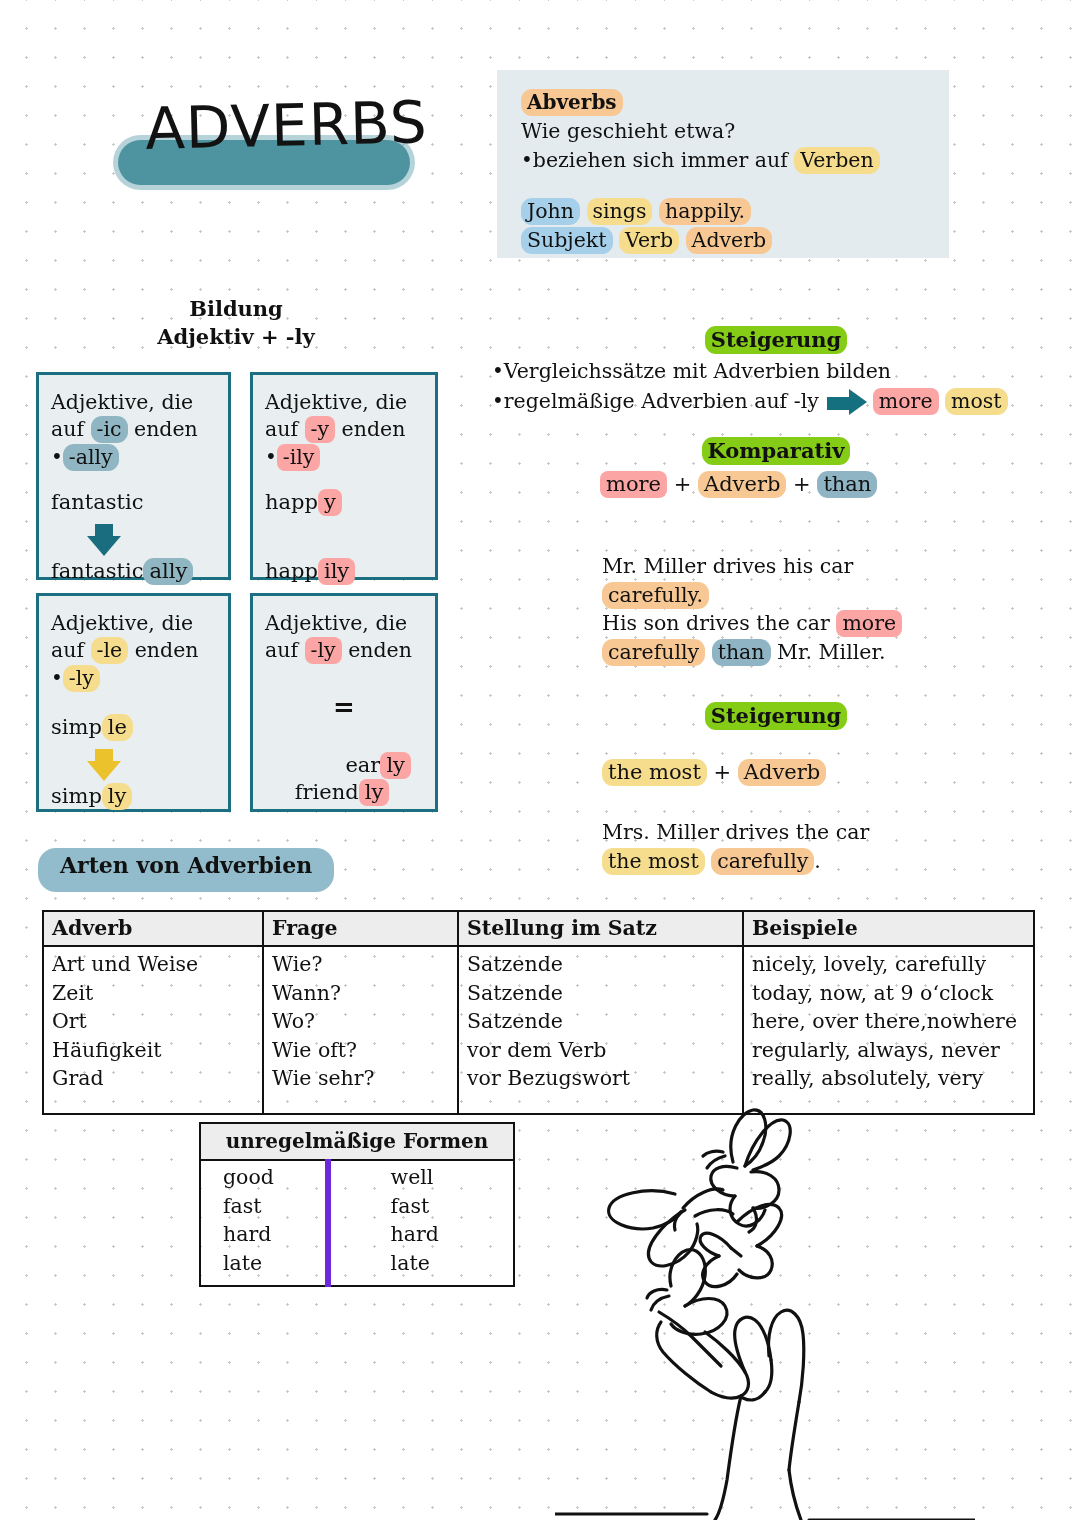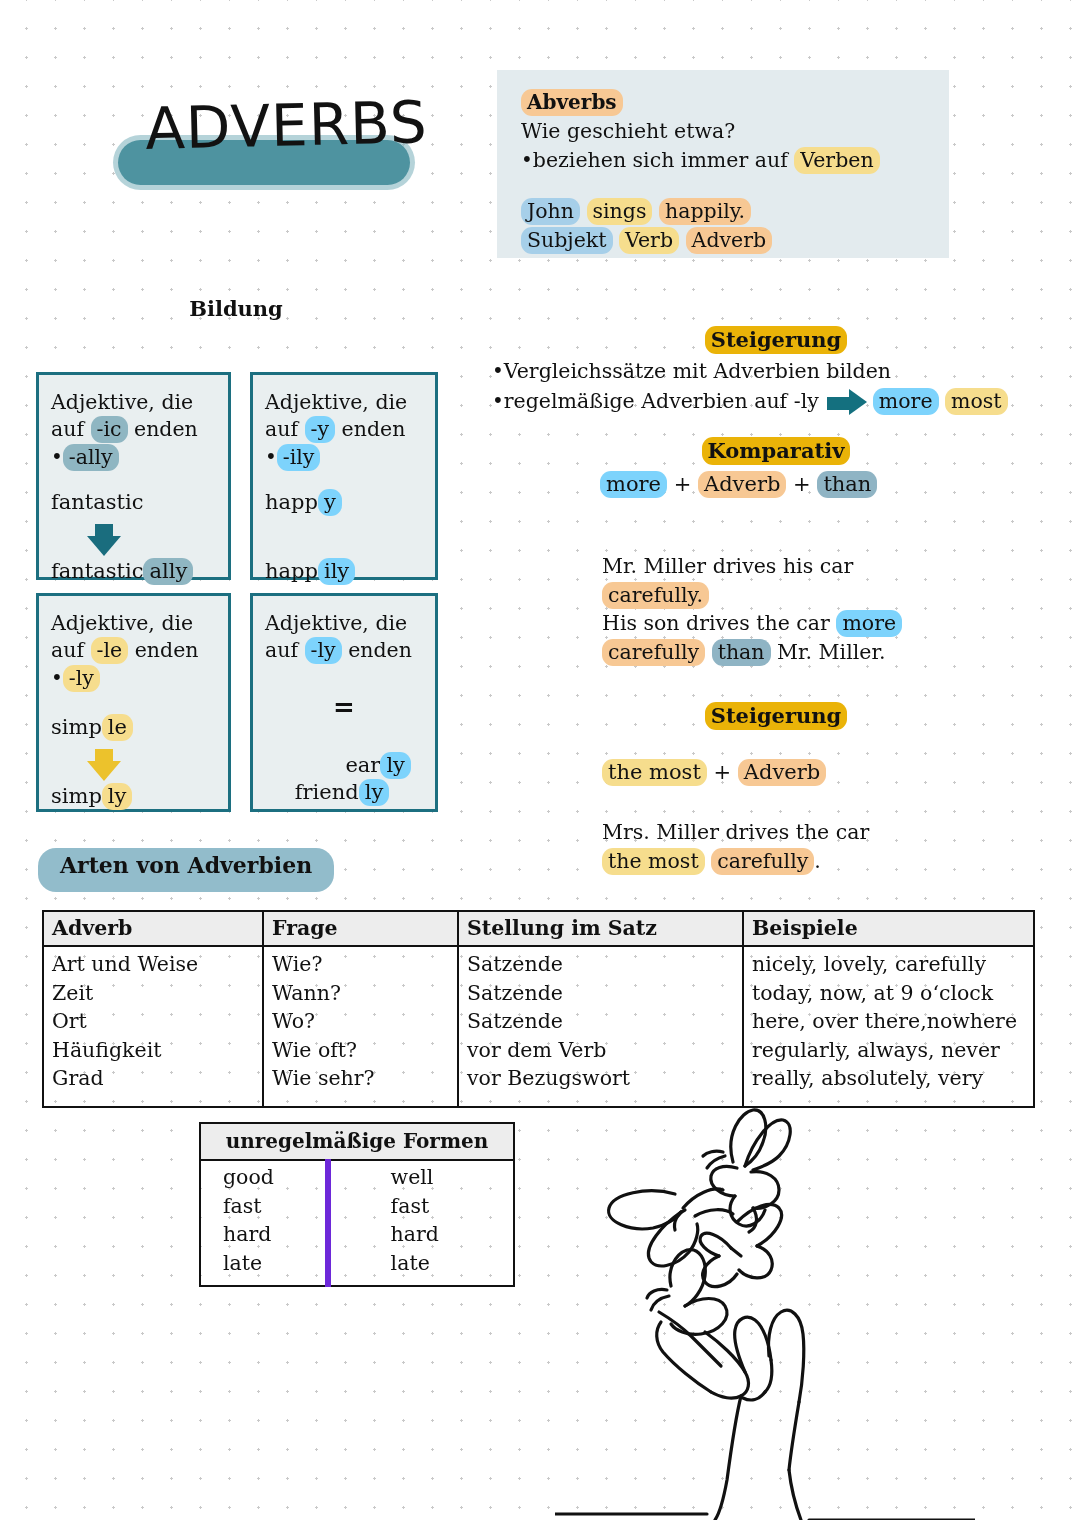--- a/index.html
+++ b/index.html
@@ -69,23 +69,23 @@
   
   .hl {
     border-radius: 11px;
     padding: 1px 6px 2px 6px;
     box-decoration-break: clone;
     -webkit-box-decoration-break: clone;
   }
   .hl-orange { background: #f7c894; }
   .hl-yellow { background: #f6dd8d; }
   .hl-blue   { background: #a6cfe9; }
-  .hl-green  { background: #7dd3fc; }
+  .hl-green  { background: #fca5a5; border-radius: 8px; }
   .hl-teal   { background: #8fb6c2; }
-  .hl-gray   { background: #eab308; }
+  .hl-gray   { background: #84cc16; }
   .hl-steel  { background: #8fb4c4; }
 
   
   #bildung-head {
     left: 36px; top: 295px; width: 400px;
     text-align: center;
     font-weight: bold;
     font-size: 21px;
     line-height: 28px;
   }
@@ -220,21 +220,21 @@
     vertical-align: top;
   }
   #main-table th {
     background: #ededed;
     border-bottom: 2px solid #111;
     text-align: left;
     font-weight: bold;
     font-size: 20.5px;
     padding: 4px 0 5px 8px;
   }
-  #main-table td { padding: 3px 0 13px 8px; }
+  #main-table td { padding: 3px 0 20px 8px; }
   #main-table tr > *:last-child { border-right: none; }
   .cellline {
     font-size: 20.5px;
     line-height: 28.5px;
     white-space: nowrap;
   }
 
   
   #irr-table {
     left: 199px; top: 1122px;
@@ -290,20 +290,21 @@
     <div class="line">
       <span class="hl hl-blue">Subjekt</span>
       <span class="hl hl-yellow">Verb</span>
       <span class="hl hl-orange">Adverb</span>
     </div>
   </div>
 </div>
 
 <div class="layer" id="bildung-head">
   <div>Bildung</div>
+  <div>Adjektiv + -ly</div>
 </div>
 
 <div class="layer fbox" id="fbox1">
   <div class="pad">
     <div class="t">Adjektive, die</div>
     <div class="t"><span>auf </span><span class="hl hl-teal">-ic</span><span> enden</span></div>
     <div class="t bullet-row"><span class="dot">•</span><span class="hl hl-teal">-ally</span></div>
     <div style="height:18px"></div>
     <div class="word"><span>fantastic</span></div>
     <div class="arrow-wrap">

